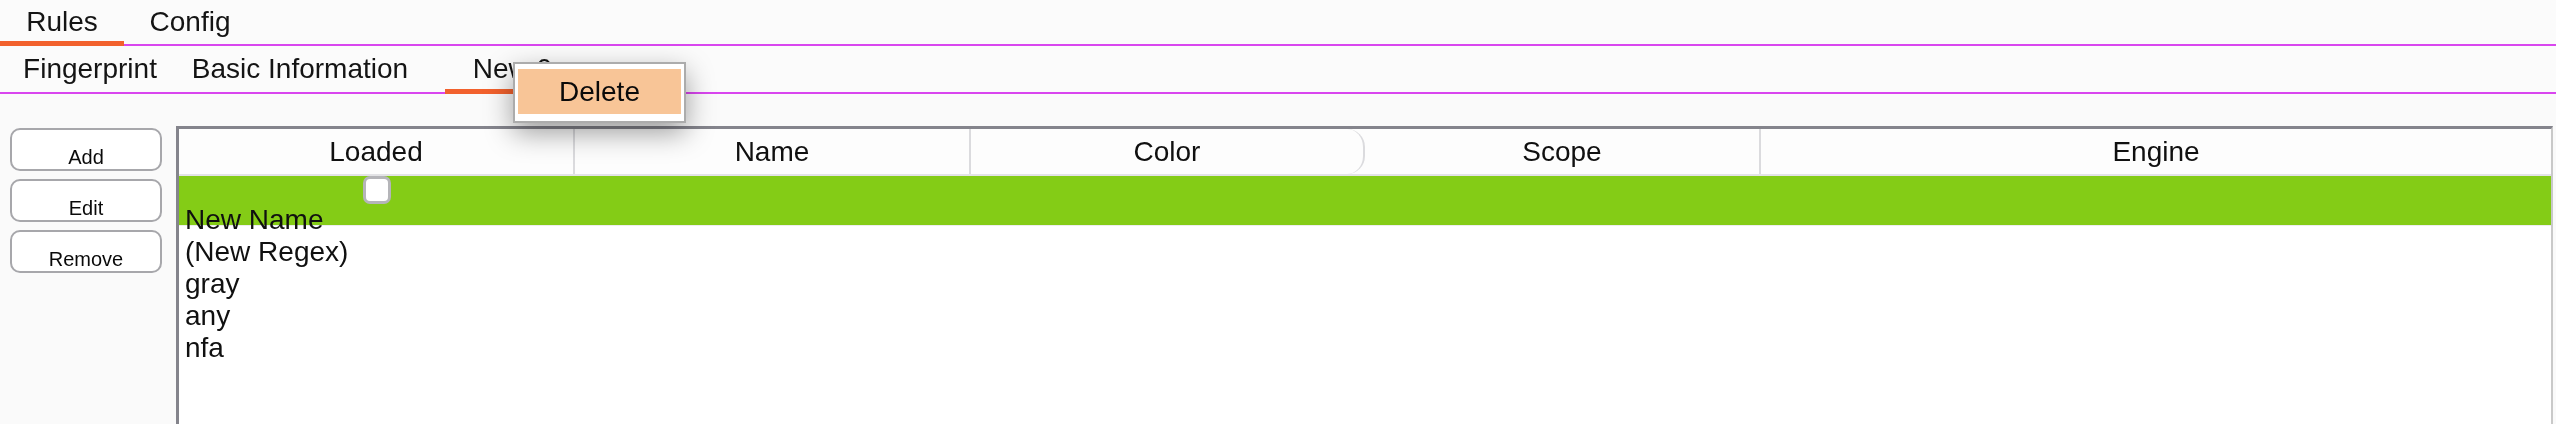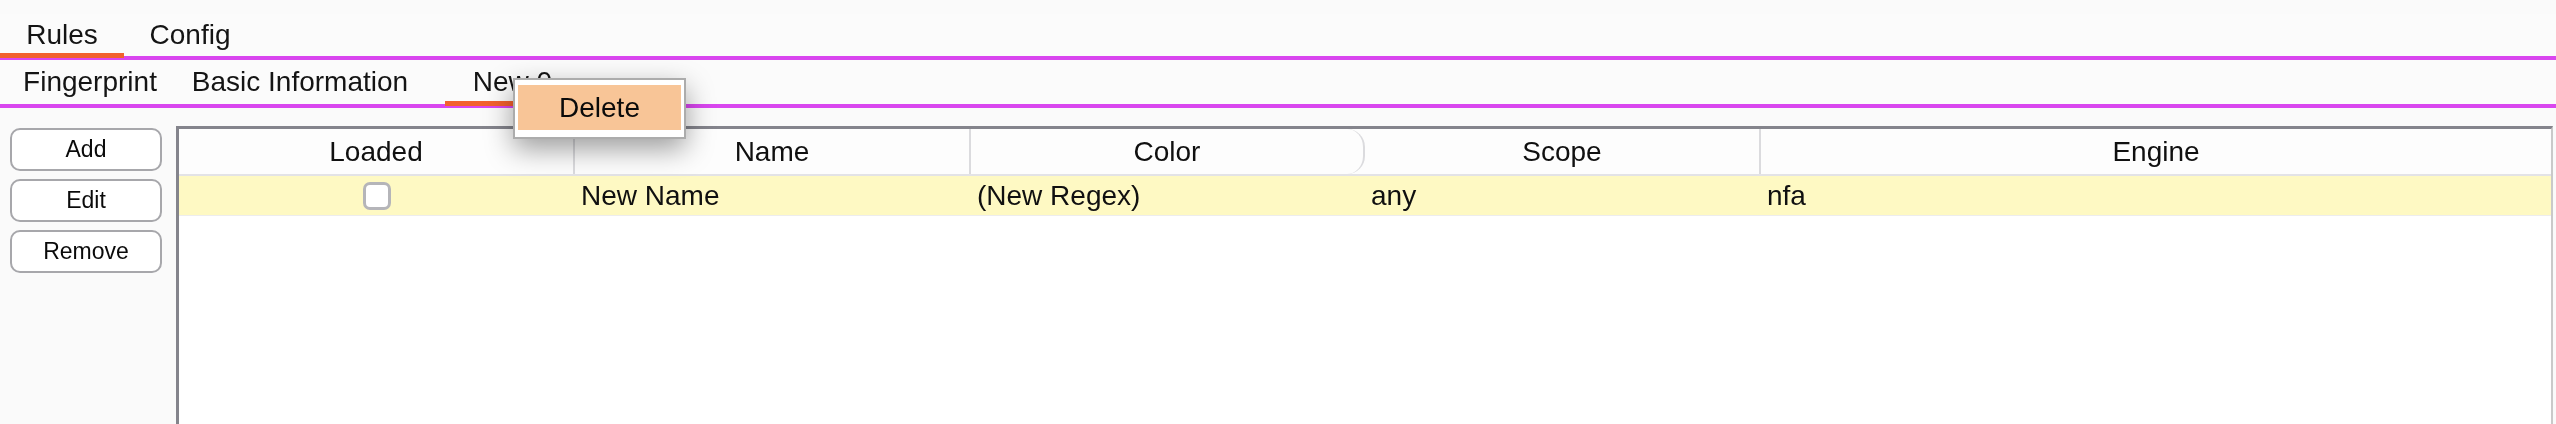--- a/index.html
+++ b/index.html
@@ -16,24 +16,23 @@
     height: 424px;
     background: #fafafa;
   }
 
   
   .tabbar {
     position: absolute;
     left: 0;
     width: 2556px;
     background: #fbfbfb;
-    border-bottom: 4px solid #d946ef;
+    border-bottom: 2px solid #d946ef;
     display: flex;
     align-items: stretch;
-    margin-top: 14px;
   }
   .tabbar.primary   { top: 0;  height: 46px; z-index: 3; }
   .tabbar.secondary { top: 46px; height: 48px; z-index: 3; }
   .tab {
     position: relative;
     display: flex;
     align-items: center;
     justify-content: center;
     font-size: 28px;
     color: #141414;
@@ -50,21 +49,21 @@
   .tab-rules       { width: 124px; }
   .tab-config      { width: 132px; }
   .tab-fingerprint { width: 180px; text-align: center; }
   .tab-basicinfo   { width: 240px; }
   .tab-new0        { width: 135px; margin-left: 25px; }
 
   
   .context-menu {
     position: absolute;
     left: 513px;
-    top: 78px;
+    top: 62px;
     width: 173px;
     height: 61px;
     background: #ffffff;
     border: 2px solid #acacac;
     box-shadow: 0 10px 28px rgba(0,0,0,0.38);
     padding: 5px 3px;
     z-index: 10;
   }
   .menu-item {
     height: 45px;
@@ -80,24 +79,24 @@
   
   .action-btn {
     position: absolute;
     left: 10px;
     width: 152px;
     height: 43px;
     background: #ffffff;
     border: 2px solid #a7a7ab;
     border-radius: 10px;
     font-family: "Liberation Sans", sans-serif;
-    font-size: 23px;
+    font-size: 20px;
     color: #0a0a0a;
     display: flex;
-    align-items: center;
+    align-items: flex-end;
     justify-content: center;
   }
   .btn-add    { top: 128px; }
   .btn-edit   { top: 179px; }
   .btn-remove { top: 230px; }
 
   
   .rules-table {
     position: absolute;
     left: 176px;
@@ -119,23 +118,24 @@
     display: flex;
     align-items: center;
     justify-content: center;
     font-size: 28px;
     color: #101010;
     border-right: 2px solid #dbdbde;
   }
   .th:last-child { border-right: none; }
   .trow {
     display: flex;
-    height: 40px;
+    height: 50px;
     border-bottom: 1px solid #ededed;
-    background: #fef9c3;
+    background: #84cc16;
+    flex-direction: column;
   }
   .td {
     display: flex;
     align-items: center;
     font-size: 28px;
     color: #101010;
     padding-left: 6px;
   }
   .td.center { justify-content: center; padding-left: 0; }
   .col-0 { width: 396px; }
@@ -219,20 +219,23 @@
     <div class="trow">
       <div class="td col-0 center">
         <div class="checkbox"></div>
       </div>
       <div class="td col-1">
         <span>New Name</span>
       </div>
       <div class="td col-2">
         <span>(New Regex)</span>
       </div>
+      <div class="td col-3">
+        <span>gray</span>
+      </div>
       <div class="td col-4">
         <span>any</span>
       </div>
       <div class="td col-5">
         <span>nfa</span>
       </div>
     </div>
   </div>
 
 </div>

